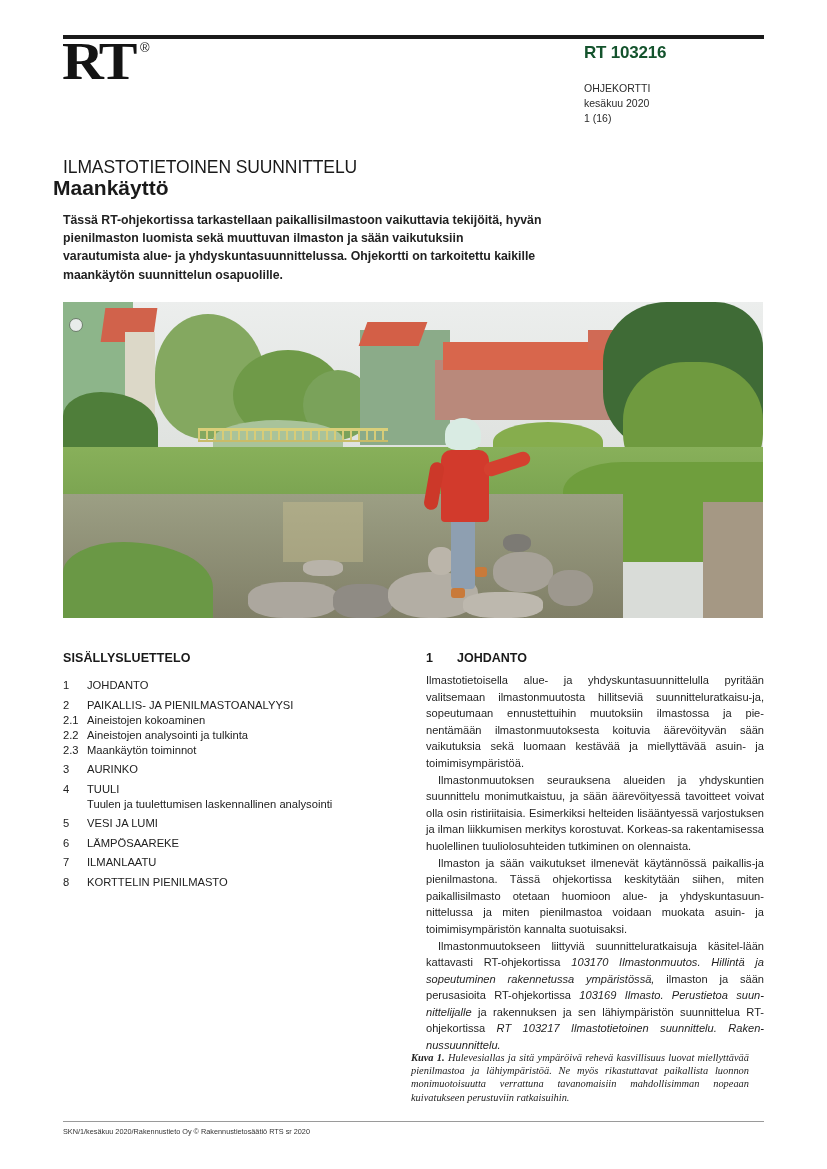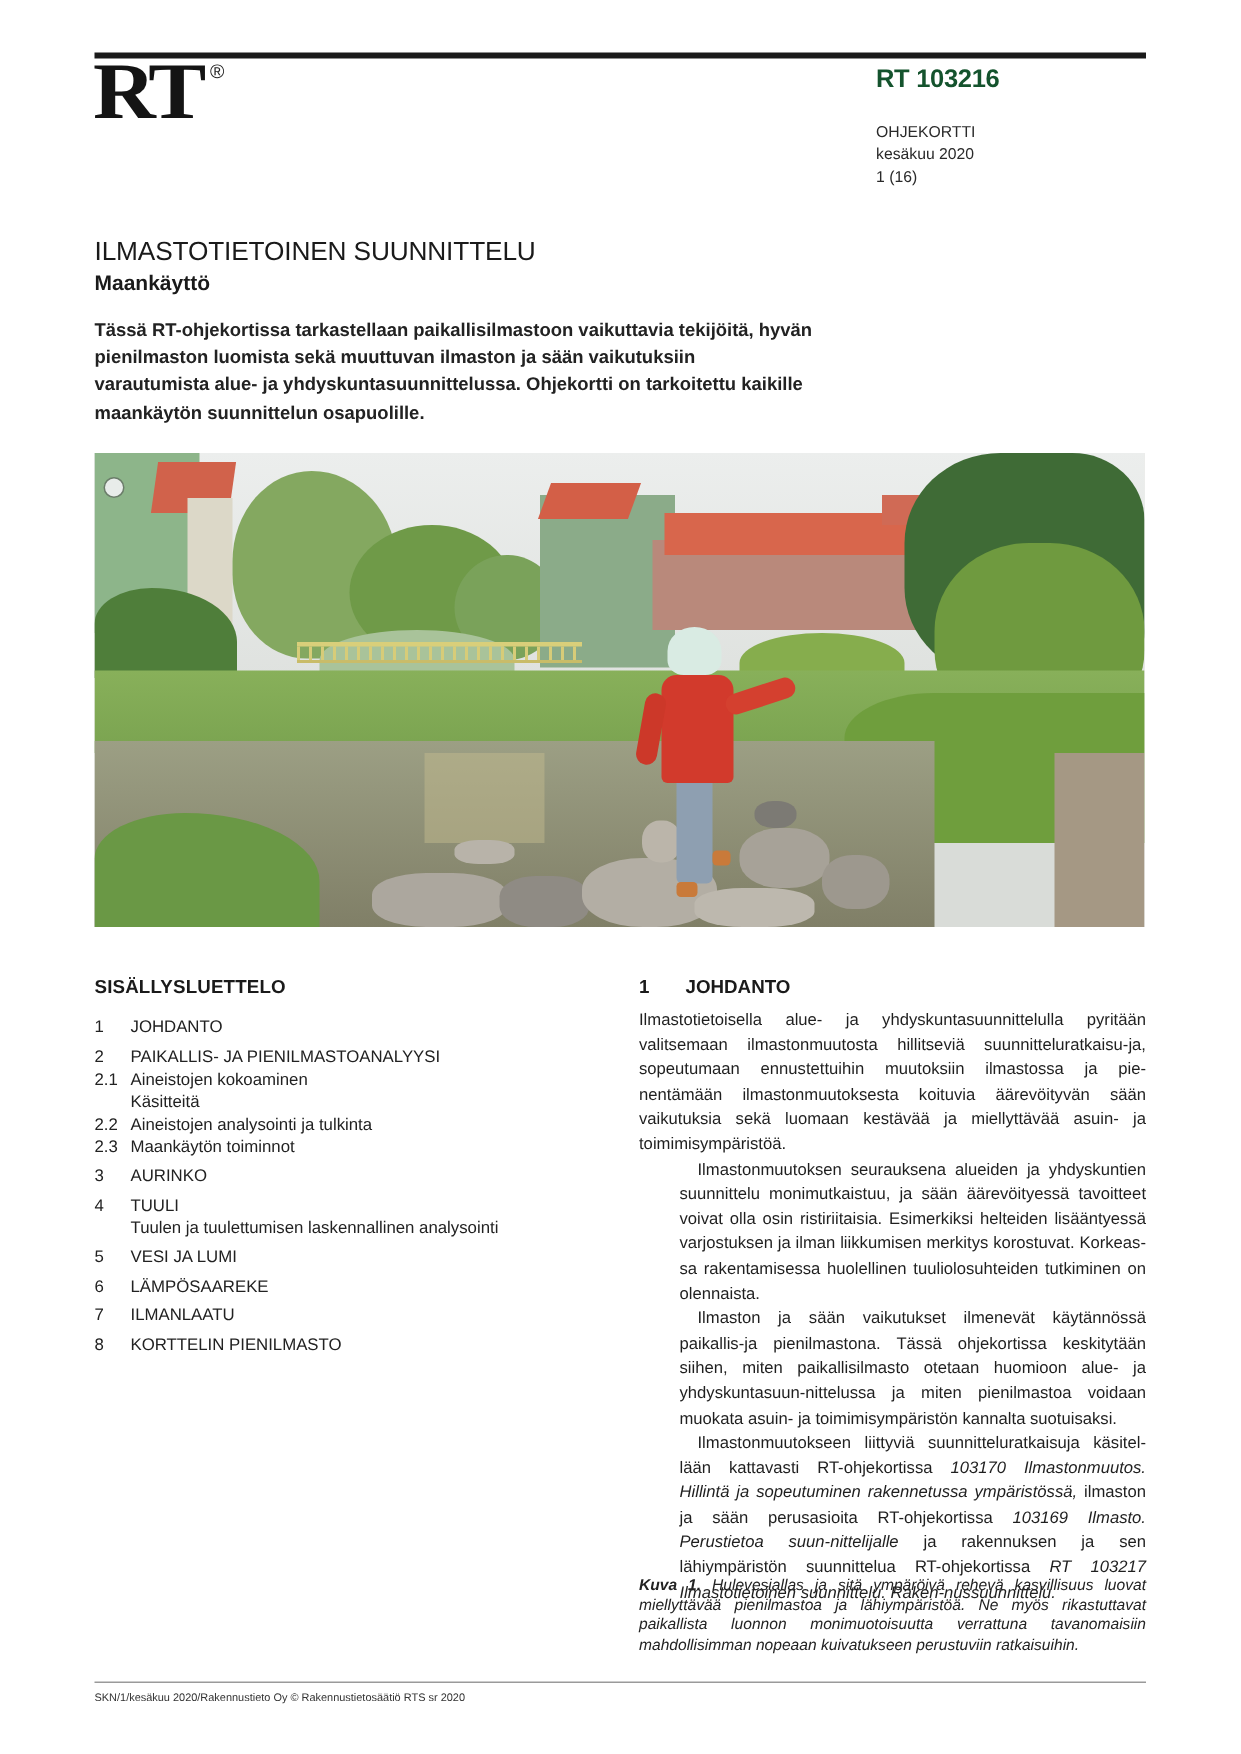--- a/index.html
+++ b/index.html
@@ -10,41 +10,41 @@
 
     .logo { position: absolute; left: 62px; top: 39px; font-family: "Liberation Serif", "DejaVu Serif", serif;
             font-weight: bold; font-size: 58px; line-height: 48px; letter-spacing: -3px; color: #141414;
             transform: scaleY(0.92); transform-origin: top left; }
     .logo-reg { position: absolute; left: 140px; top: 40px; font-size: 13px; color: #222; font-family: "Liberation Sans", sans-serif; }
 
     .doc-id { position: absolute; left: 584px; top: 43px; font-size: 17px; font-weight: bold; color: #14532d; letter-spacing: -0.2px; }
     .meta { position: absolute; left: 584px; top: 81px; font-size: 10.5px; line-height: 15px; color: #2a2a2a; }
 
     .title { position: absolute; left: 63px; top: 156px; font-size: 17.5px; font-weight: normal; line-height: 22px; letter-spacing: -0.1px; }
-    .subtitle { position: absolute; left: 63px; top: 177px; font-size: 14px; font-weight: bold; line-height: 22px; }
+    .subtitle { position: absolute; left: 53px; top: 177px; font-size: 21px; font-weight: bold; line-height: 22px; }
     .lead { position: absolute; left: 63px; top: 211px; width: 480px; font-size: 12.3px; font-weight: bold; line-height: 18.2px; color: #222; }
 
     .photo { position: absolute; left: 63px; top: 302px; width: 700px; height: 316px; overflow: hidden; background: #d9dcd8; }
     .photo div { position: absolute; }
 
     .toc { position: absolute; left: 63px; top: 650px; width: 300px; }
     .toc-heading { font-size: 12.5px; font-weight: bold; line-height: 16px; margin-bottom: 12px; letter-spacing: 0.1px; }
     .toc-row { display: flex; font-size: 11.2px; line-height: 15px; color: #222; }
     .toc-row.gap { margin-top: 4.5px; }
     .toc-num { width: 24px; flex: none; }
     .toc-text { flex: 1; }
 
     .section { position: absolute; left: 426px; top: 650px; width: 338px; }
     .section-heading { display: flex; font-size: 12.5px; font-weight: bold; line-height: 16px; margin-bottom: 6px; }
     .section-num { width: 31px; flex: none; }
     .para { font-size: 11.1px; line-height: 16.6px; color: #1f1f1f; text-align: justify; }
-    .para.indent { text-indent: 12px; margin-left: 27px; }
+    .para.indent { text-indent: 12px; }
     .para em { font-style: italic; }
 
-    .caption { position: absolute; left: 426px; top: 1051px; width: 338px; font-size: 10.4px; line-height: 13.2px; font-style: italic; color: #222; text-align: justify; }
+    .caption { position: absolute; left: 411px; top: 1051px; width: 338px; font-size: 10.4px; line-height: 13.2px; font-style: italic; color: #222; text-align: justify; font-family: Liberation Serif, serif; }
     .caption b { font-style: italic; font-weight: bold; }
 
     .bottom-rule { position: absolute; left: 63px; top: 1121px; width: 701px; height: 1px; background: #9a9a9a; }
     .footer { position: absolute; left: 63px; top: 1127px; font-size: 7.3px; line-height: 10px; color: #333; }
   </style>
 </head>
 <body>
 
 <div class="top-rule"></div>
 
@@ -129,24 +129,20 @@
     </div>
   <div class="toc-row gap">
       <span class="toc-num">2</span>
       <span class="toc-text">PAIKALLIS- JA PIENILMASTOANALYYSI</span>
     </div>
   <div class="toc-row">
       <span class="toc-num">2.1</span>
       <span class="toc-text">Aineistojen kokoaminen</span>
     </div>
   <div class="toc-row">
-      <span class="toc-num"></span>
-      <span class="toc-text">Käsitteitä</span>
-    </div>
-  <div class="toc-row">
       <span class="toc-num">2.2</span>
       <span class="toc-text">Aineistojen analysointi ja tulkinta</span>
     </div>
   <div class="toc-row">
       <span class="toc-num">2.3</span>
       <span class="toc-text">Maankäytön toiminnot</span>
     </div>
   <div class="toc-row gap">
       <span class="toc-num">3</span>
       <span class="toc-text">AURINKO</span>

